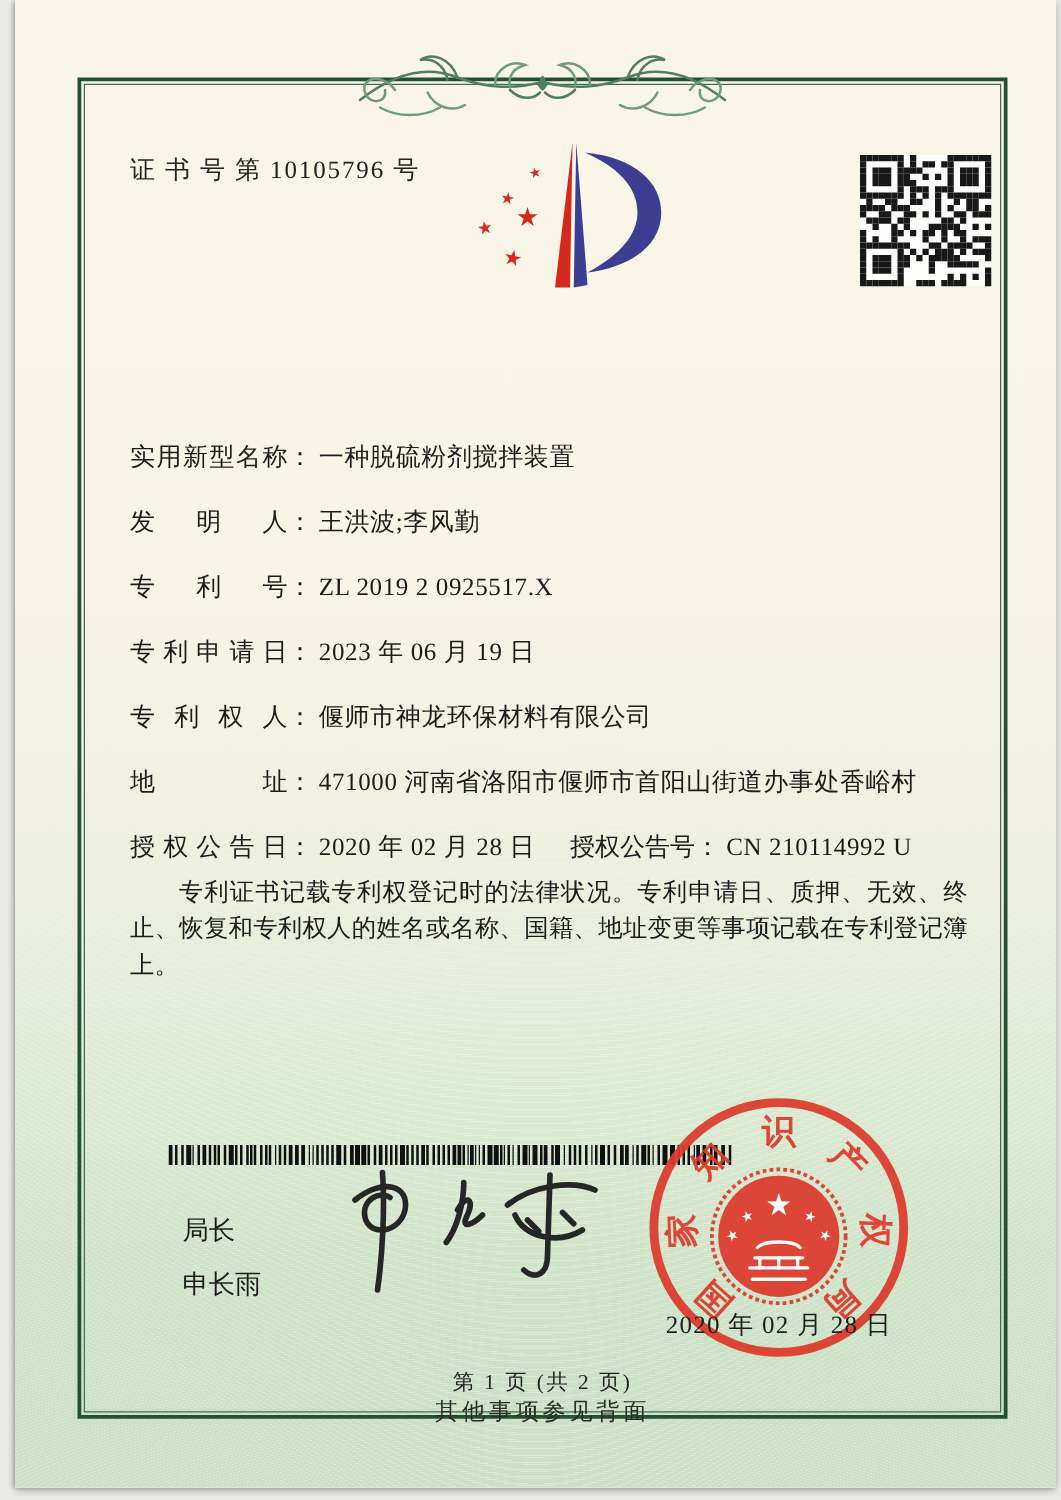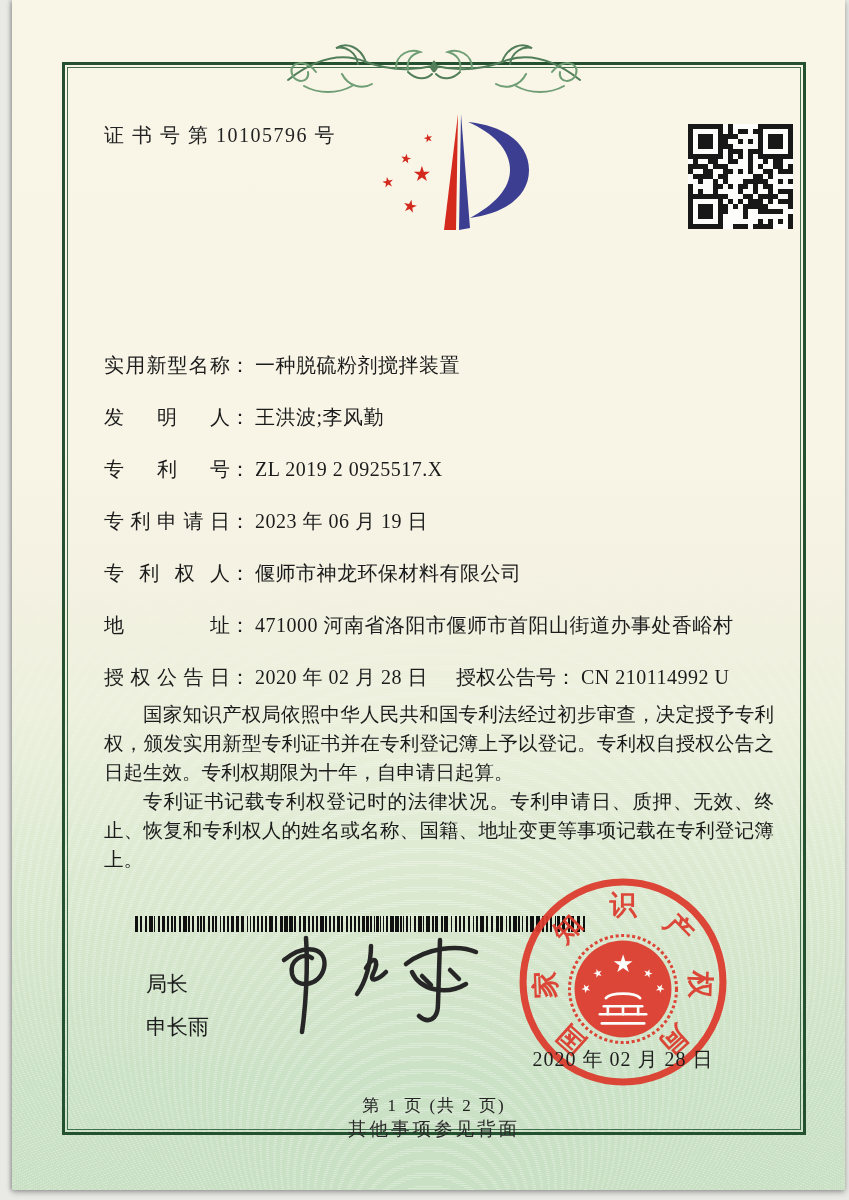--- a/index.html
+++ b/index.html
@@ -370,21 +370,20 @@
     </div>
     <div class="frow" style="top:312px">
       <span class="lbl">授权公告日</span><span>：</span><span class="val">2020 年 02 月 28 日</span>
       <span class="pair2">
         <span>授权公告号</span><span>：</span><span class="val">CN 210114992 U</span>
       </span>
     </div>
   </div>
 
   <div class="body-text">
-    <p>国家知识产权局依照中华人民共和国专利法经过初步审查，决定授予专利权，颁发实用新型专利证书并在专利登记簿上予以登记。专利权自授权公告之日起生效。专利权期限为十年，自申请日起算。</p>
     <p>专利证书记载专利权登记时的法律状况。专利申请日、质押、无效、终止、恢复和专利权人的姓名或名称、国籍、地址变更等事项记载在专利登记簿上。</p>
   </div>
 
   <div class="barcode">
       <i style="left:0px;width:3px"></i>
       <i style="left:5px;width:2px"></i>
       <i style="left:10px;width:2px"></i>
       <i style="left:14px;width:4px"></i>
       <i style="left:19px;width:1px"></i>
       <i style="left:23px;width:2px"></i>

